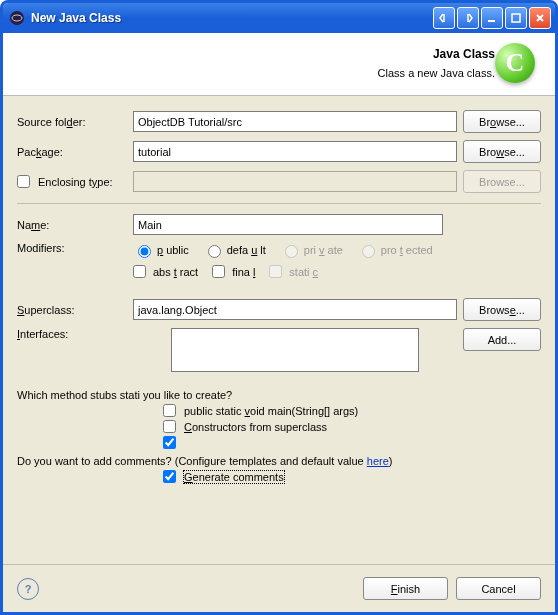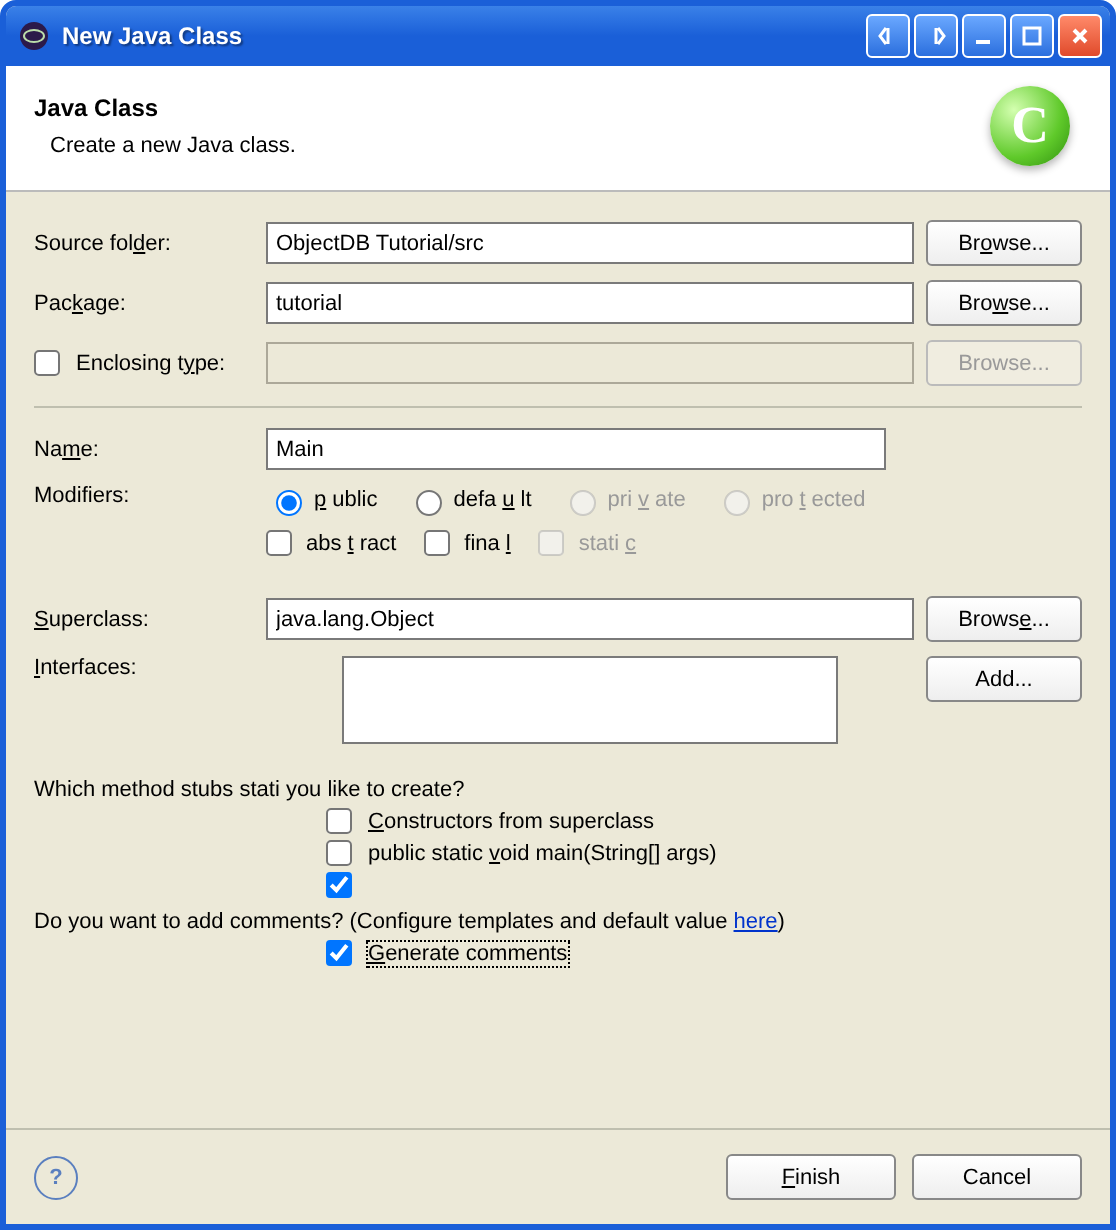--- a/index.html
+++ b/index.html
@@ -39,21 +39,21 @@
   }
   .win-btn.blue { background: linear-gradient(to bottom, #6aa8ff, #2b6fde); color: #fff; }
   .win-btn.red { background: linear-gradient(to bottom, #ff8a6a, #e04a2b); color: #fff; }
 
   .banner {
     background: #fff;
     padding: 10px 14px 12px 14px;
     display: flex; align-items: center;
     border-bottom: 1px solid #bbb;
   }
-  .banner-text { flex: 1; }
+  .banner-text { flex: 1; text-align: right; }
   .banner-title { font-weight: bold; font-size: 12px; margin-bottom: 6px; }
   .banner-sub { margin-left: 8px; color: #000; }
   .banner-icon {
     width: 40px; height: 40px;
     border-radius: 50%;
     background: radial-gradient(circle at 30% 30%, #d4ffb0, #5fc92a 60%, #2e8e0e);
     display: flex; align-items: center; justify-content: center;
     color: #fff; font-size: 26px; font-weight: bold;
     font-family: Georgia, serif;
     box-shadow: 0 2px 4px rgba(0,0,0,0.3);
@@ -166,21 +166,21 @@
         <svg width="10" height="10" viewBox="0 0 10 10">
             <path d="M2 2 L8 8 M8 2 L2 8" stroke="#fff" stroke-width="2"></path>
           </svg>
       </div>
     </div>
   </div>
 
   <div class="banner">
     <div class="banner-text">
       <div class="banner-title">Java Class</div>
-      <div class="banner-sub">Create a new Java class.</div>
+      <div class="banner-sub">Class a new Java class.</div>
     </div>
     <div class="banner-icon">C</div>
   </div>
 
   <div class="form-area">
 
     <div class="row">
       <div class="lbl"><span>Source fol<span class="und">d</span>er:</span></div>
       <div class="ctrl"><input type="text" value="ObjectDB Tutorial/src" style=""></div>
       <div class="btn-col">
@@ -250,25 +250,25 @@
         <button class="btn">Add...</button>
       </div>
     </div>
 
     <div style="height:10px"></div>
 
     <div>Which method stubs stati you like to create?</div>
     <div class="indent">
       <div class="checkbox-row">
         <input type="checkbox" style="">
+          <span>public static <span class="und">v</span>oid main(String[] args)</span>
+      </div>
+      <div class="checkbox-row">
+        <input type="checkbox" style="">
           <span><span class="und">C</span>onstructors from superclass</span>
-      </div>
-      <div class="checkbox-row">
-        <input type="checkbox" style="">
-          <span>public static <span class="und">v</span>oid main(String[] args)</span>
       </div>
       <div class="checkbox-row">
         <input type="checkbox" checked="" style="">
       </div>
     </div>
 
     <div style="margin-top:6px;">
       <span>Do you want to add comments? (Configure templates and default value </span><span class="link">here</span><span>)</span>
     </div>
     <div class="indent">

